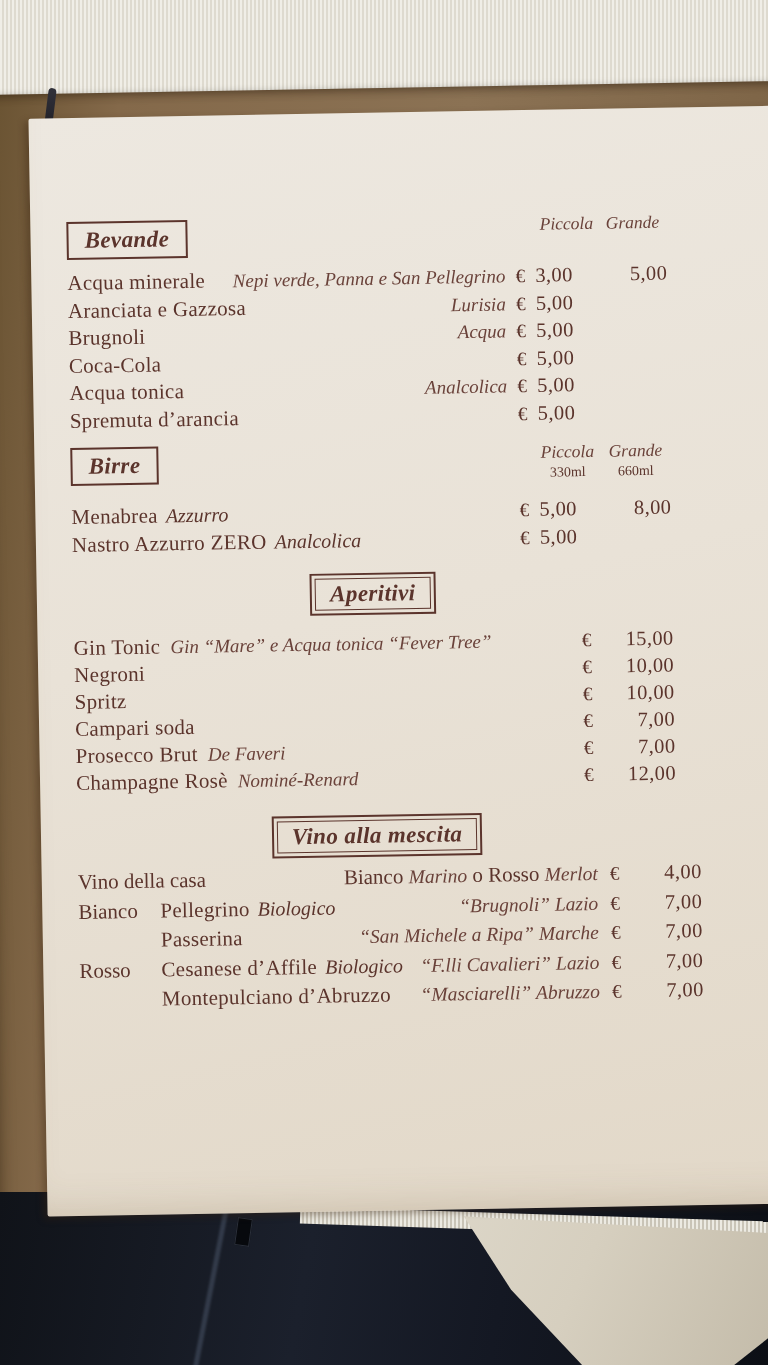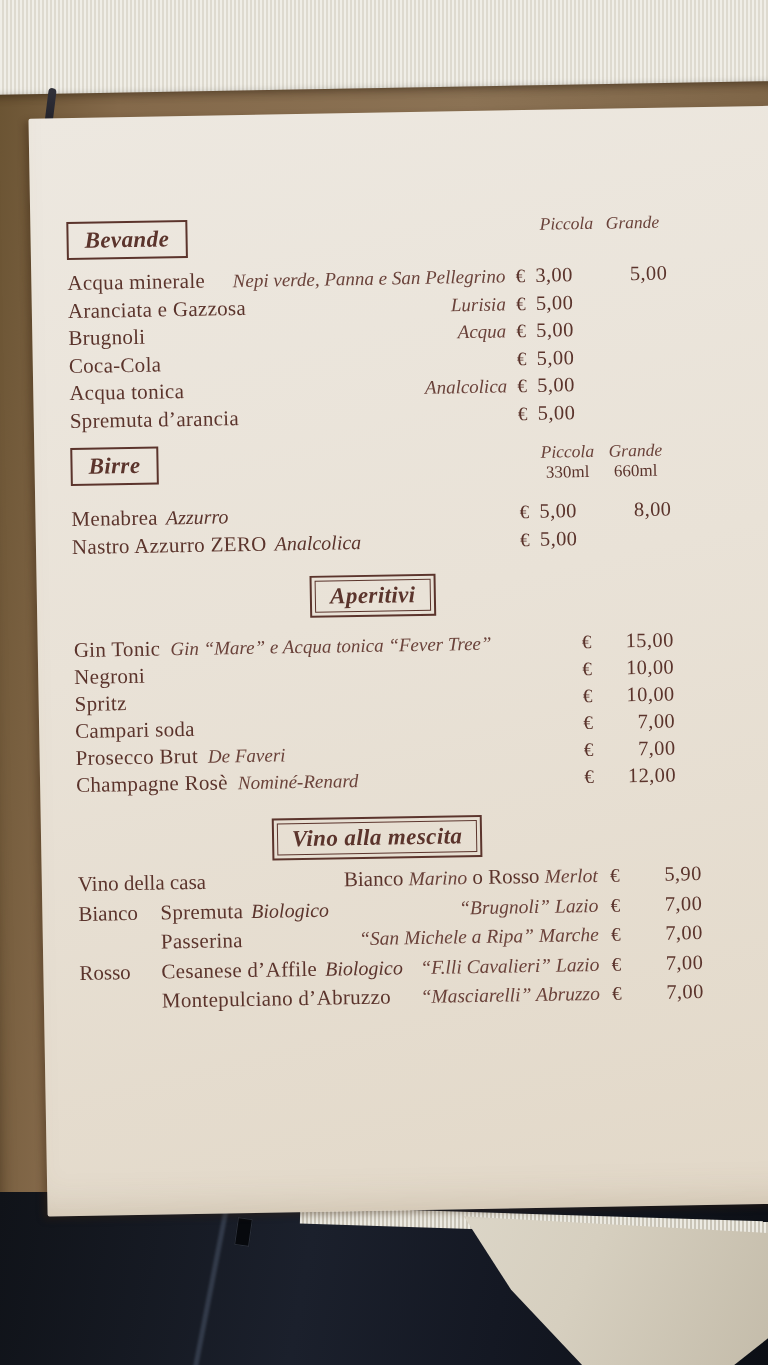--- a/index.html
+++ b/index.html
@@ -69,21 +69,21 @@
   .fill{flex:1;}
   .titlebox{
     border:2px solid var(--ink);padding:4px 16px;
     font-size:23px;font-weight:bold;font-style:italic;letter-spacing:.4px;
     background:transparent;
   }
   .titlebox.dbl{border:2px solid var(--ink);padding:3px;}
   .titlebox.dbl .inner{border:1px solid var(--ink);padding:2px 14px;display:block;}
   .colhead{font-style:italic;font-size:17.5px;color:var(--ink-soft);}
   .colblock{width:66px;text-align:center;margin-top:2px;}
-  .colblock .sz{font-style:normal;font-size:17px;}
+  .colblock .sz{font-style:normal;font-size:14px;}
   .ch-s{width:64px;text-align:center;}
   .ch-l{width:68px;text-align:center;}
 
   .rows{display:block;}
   .row{display:flex;align-items:baseline;line-height:27.5px;}
   .ap-rows .row{line-height:27px;}
   .vino-rows{margin-right:-24px;}
   .vino-rows .row{line-height:28.5px;}
 
   .name{font-size:21px;letter-spacing:.3px;white-space:pre;}
@@ -277,25 +277,25 @@
         <div class="row">
           <span class="vcat">Vino della casa</span>
           <span class="name"></span>
 
           <span class="fill"></span>
           <span class="vmid">Bianco </span>
           <span class="vmid it">Marino</span>
           <span class="vmid"> o Rosso </span>
           <span class="vmid it">Merlot</span>
           <span class="euro euro-w">€</span>
-          <span class="p p-one">5,90</span>
+          <span class="p p-one">4,00</span>
         </div>
         <div class="row">
           <span class="vcat">Bianco</span>
-          <span class="name">Spremuta</span>
+          <span class="name">Pellegrino</span>
           <span class="variant">Biologico</span>
           <span class="fill"></span>
 
           <span class="vmid it">“Brugnoli” Lazio</span>
 
           <span class="euro euro-w">€</span>
           <span class="p p-one">7,00</span>
         </div>
         <div class="row">
           <span class="vcat"></span>

